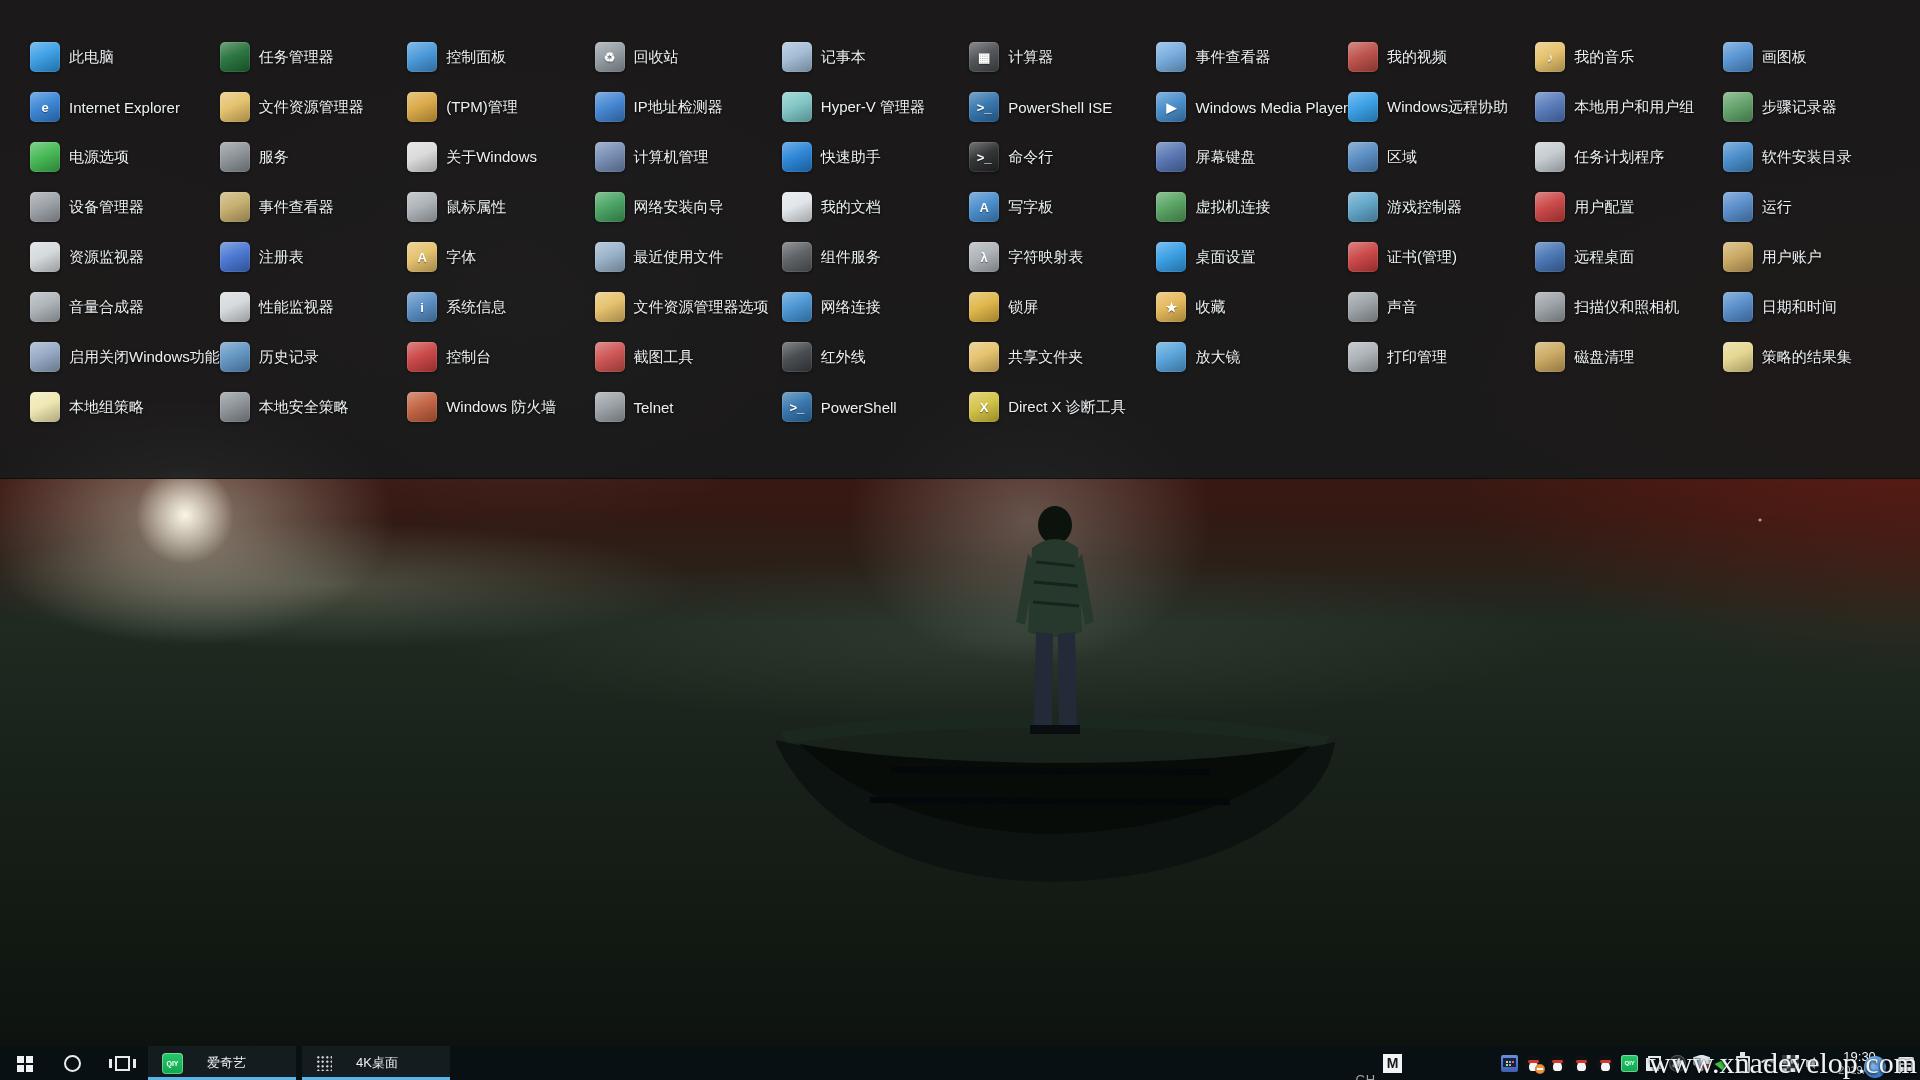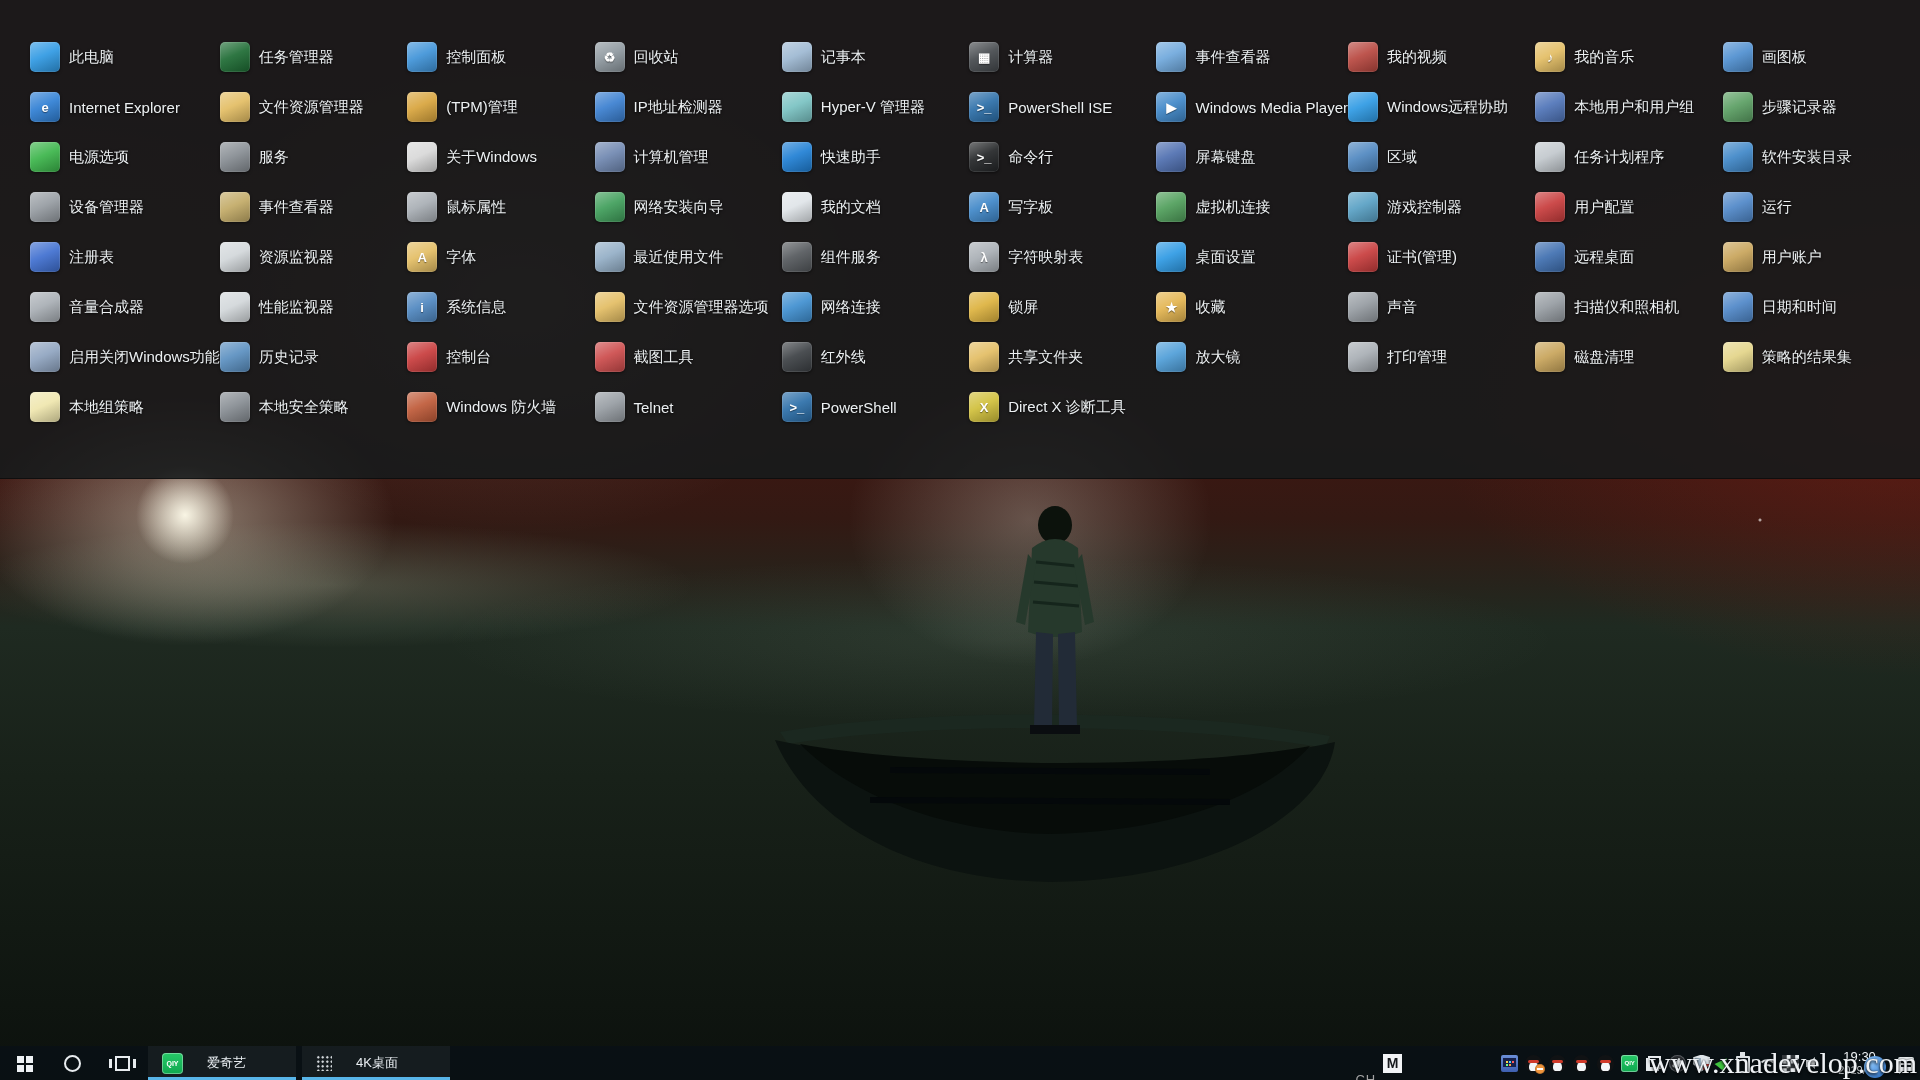--- a/index.html
+++ b/index.html
@@ -304,26 +304,26 @@
       </div>
       <div class="app">
         <span class="chip" style="background-color: rgb(200, 60, 60);"></span>
         <span class="lbl">用户配置</span>
       </div>
       <div class="app">
         <span class="chip" style="background-color: rgb(79, 135, 200);"></span>
         <span class="lbl">运行</span>
       </div>
       <div class="app">
+        <span class="chip" style="background-color: rgb(210, 215, 218);"></span>
+        <span class="lbl">资源监视器</span>
+      </div>
+      <div class="app">
         <span class="chip" style="background-color: rgb(63, 111, 208);"></span>
         <span class="lbl">注册表</span>
-      </div>
-      <div class="app">
-        <span class="chip" style="background-color: rgb(210, 215, 218);"></span>
-        <span class="lbl">资源监视器</span>
       </div>
       <div class="app">
         <span class="chip" style="background-color: rgb(227, 189, 99);">A</span>
         <span class="lbl">字体</span>
       </div>
       <div class="app">
         <span class="chip" style="background-color: rgb(147, 174, 198);"></span>
         <span class="lbl">最近使用文件</span>
       </div>
       <div class="app">

